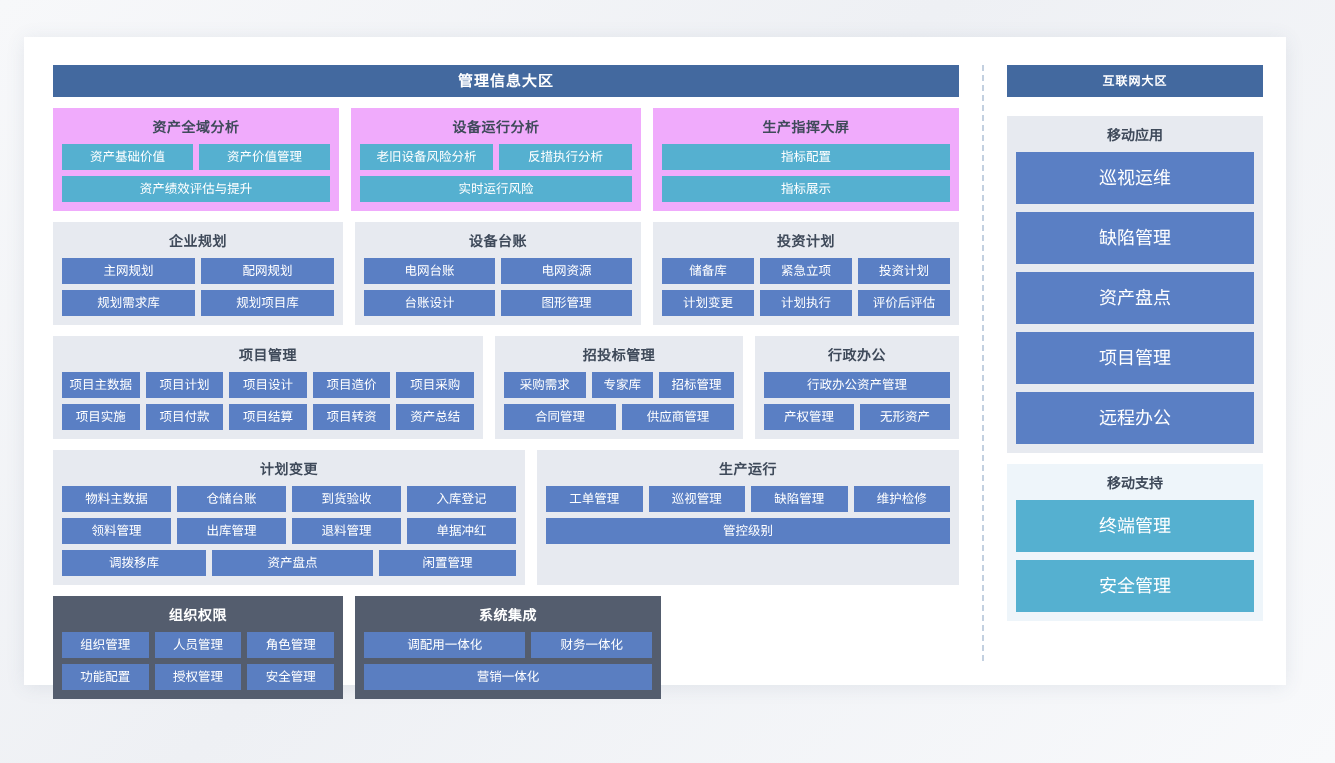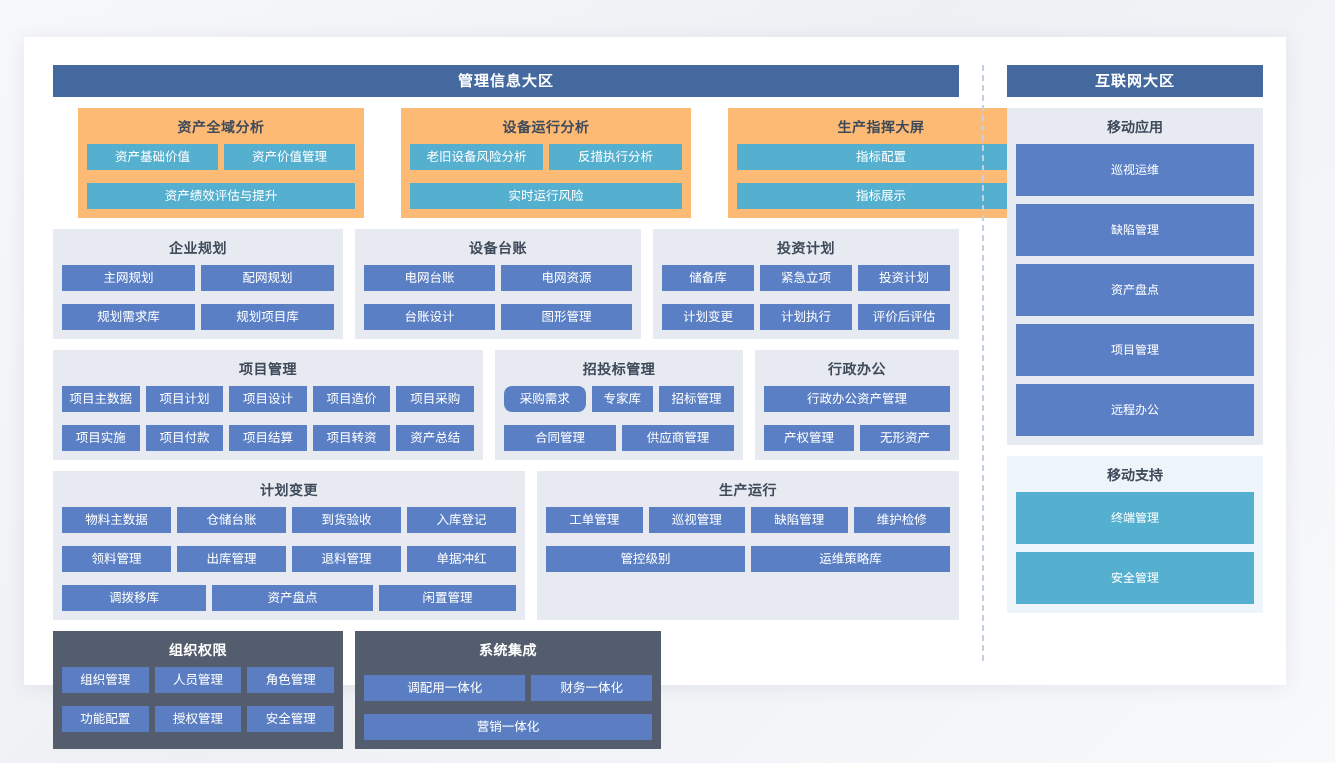--- a/index.html
+++ b/index.html
@@ -24,59 +24,59 @@
   .divider{
     width:0;flex:0 0 0;margin:0 23px;align-self:stretch;
     border-left:2px dashed #c3d0e0;
   }
   .region-right{width:256px;flex:0 0 256px;}
 
   .region-header{
     background:#43699f;color:#fff;font-weight:bold;font-size:15px;
     letter-spacing:1px;text-align:center;height:32px;line-height:32px;
   }
-  .region-right .region-header{height:32px;line-height:32px;font-size:15px;}
+  .region-right .region-header{height:32px;line-height:32px;font-size:12px;}
 
   .row{display:flex;gap:12px;margin-top:11px;}
 
   
   .group{
     background:#eef2f8;padding:7px 9px 9px;box-sizing:border-box;
   }
-  .group.tone-cyan{background:#fdba74;margin-left:25px;}
+  .group.tone-cyan{background:#f0abfc;}
   .group.tone-grey{background:#e7eaf0;}
   .group.tone-dark{background:#545d6e;}
   .group-title{
     text-align:center;font-weight:bold;font-size:14px;color:#3f4a5a;
     line-height:20px;padding:2px 0 7px;letter-spacing:.5px;
   }
   .group.tone-dark .group-title{color:#ffffff;}
 
-  .tiles{display:flex;flex-wrap:wrap;gap:13px;}
+  .tiles{display:flex;flex-wrap:wrap;gap:6px;}
   .tile{
     flex:1 1 0;min-width:0;
     height:26px;line-height:26px;text-align:center;
     font-size:12.5px;color:#ffffff;white-space:nowrap;
     box-sizing:border-box;padding:0 2px;
   }
   .tile.cyan{background:#55b0d0;}
   .tile.blue{background:#5a7fc4;}
   .tile.blue-muted{background:#5a7ec1;}
   .line{display:flex;gap:6px;width:100%;}
 
   
   .rgroup{background:#e7eaf0;padding:7px 9px 9px;box-sizing:border-box;}
   .rgroup.cyan-bg{background:#eef5fa;}
   .rgroup-title{
     text-align:center;font-weight:bold;font-size:14px;color:#3f4a5a;
     line-height:20px;padding:2px 0 7px;
   }
   .rtile{
     height:52px;line-height:52px;text-align:center;color:#fff;
-    font-size:12px;margin-bottom:8px;
+    font-size:18px;margin-bottom:8px;
   }
   .rtile:last-child{margin-bottom:0;}
   .rtile.blue{background:#5a7fc4;}
   .rtile.cyan{background:#55b0d0;}
 </style>
 </head>
 <body>
 
 <div class="page-card">
   <div class="board">
@@ -181,21 +181,21 @@
                   <div class="tile blue">项目结算</div>
                   <div class="tile blue">项目转资</div>
                   <div class="tile blue">资产总结</div>
                 </div>
               </div>
             </div>
             <div class="group tone-grey" style="flex: 0 0 248px; width: 248px;">
               <div class="group-title">招投标管理</div>
               <div class="tiles" style="flex-direction: column;">
                 <div class="line">
-                  <div class="tile blue" style="flex: 1.15 1 0px; border-radius: 8px;">采购需求</div>
+                  <div class="tile blue" style="flex: 1.15 1 0px;">采购需求</div>
                   <div class="tile blue" style="flex: 0.85 1 0px;">专家库</div>
                   <div class="tile blue" style="flex: 1.05 1 0px;">招标管理</div>
                 </div>
                 <div class="line">
                   <div class="tile blue">合同管理</div>
                   <div class="tile blue">供应商管理</div>
                 </div>
               </div>
             </div>
             <div class="group tone-grey" style="flex: 0 0 204px; width: 204px;">
@@ -238,21 +238,20 @@
               <div class="group-title">生产运行</div>
               <div class="tiles" style="flex-direction: column;">
                 <div class="line">
                   <div class="tile blue">工单管理</div>
                   <div class="tile blue">巡视管理</div>
                   <div class="tile blue">缺陷管理</div>
                   <div class="tile blue">维护检修</div>
                 </div>
                 <div class="line">
                   <div class="tile blue" style="flex: 1 1 0px;">管控级别</div>
-                  <div class="tile blue" style="flex: 1 1 0px;">运维策略库</div>
                 </div>
               </div>
             </div>
           </div>
           <div class="row">
             <div class="group tone-dark" style="flex: 0 0 290px; width: 290px;">
               <div class="group-title">组织权限</div>
               <div class="tiles" style="flex-direction: column;">
                 <div class="line">
                   <div class="tile blue-muted">组织管理</div>
@@ -261,40 +260,40 @@
                 </div>
                 <div class="line">
                   <div class="tile blue-muted">功能配置</div>
                   <div class="tile blue-muted">授权管理</div>
                   <div class="tile blue-muted">安全管理</div>
                 </div>
               </div>
             </div>
             <div class="group tone-dark" style="flex: 0 0 306px; width: 306px;">
               <div class="group-title">系统集成</div>
-              <div class="tiles" style="flex-direction: column; margin-top: 8px;">
+              <div class="tiles" style="flex-direction: column;">
                 <div class="line">
                   <div class="tile blue-muted" style="flex: 1.35 1 0px;">调配用一体化</div>
                   <div class="tile blue-muted" style="flex: 1 1 0px;">财务一体化</div>
                 </div>
                 <div class="line">
                   <div class="tile blue-muted">营销一体化</div>
                 </div>
               </div>
             </div>
           </div>
         </div>
     </div>
 
     <div class="divider"></div>
 
     <div class="region-right">
       <div class="region-header">互联网大区</div>
       <div id="right-groups">
-          <div class="rgroup" style="margin-top: 11px;">
+          <div class="rgroup" style="margin-top: 19px;">
             <div class="rgroup-title">移动应用</div>
             <div class="rtile blue">巡视运维</div>
             <div class="rtile blue">缺陷管理</div>
             <div class="rtile blue">资产盘点</div>
             <div class="rtile blue">项目管理</div>
             <div class="rtile blue">远程办公</div>
           </div>
           <div class="rgroup cyan-bg" style="margin-top: 11px;">
             <div class="rgroup-title">移动支持</div>
             <div class="rtile cyan">终端管理</div>

